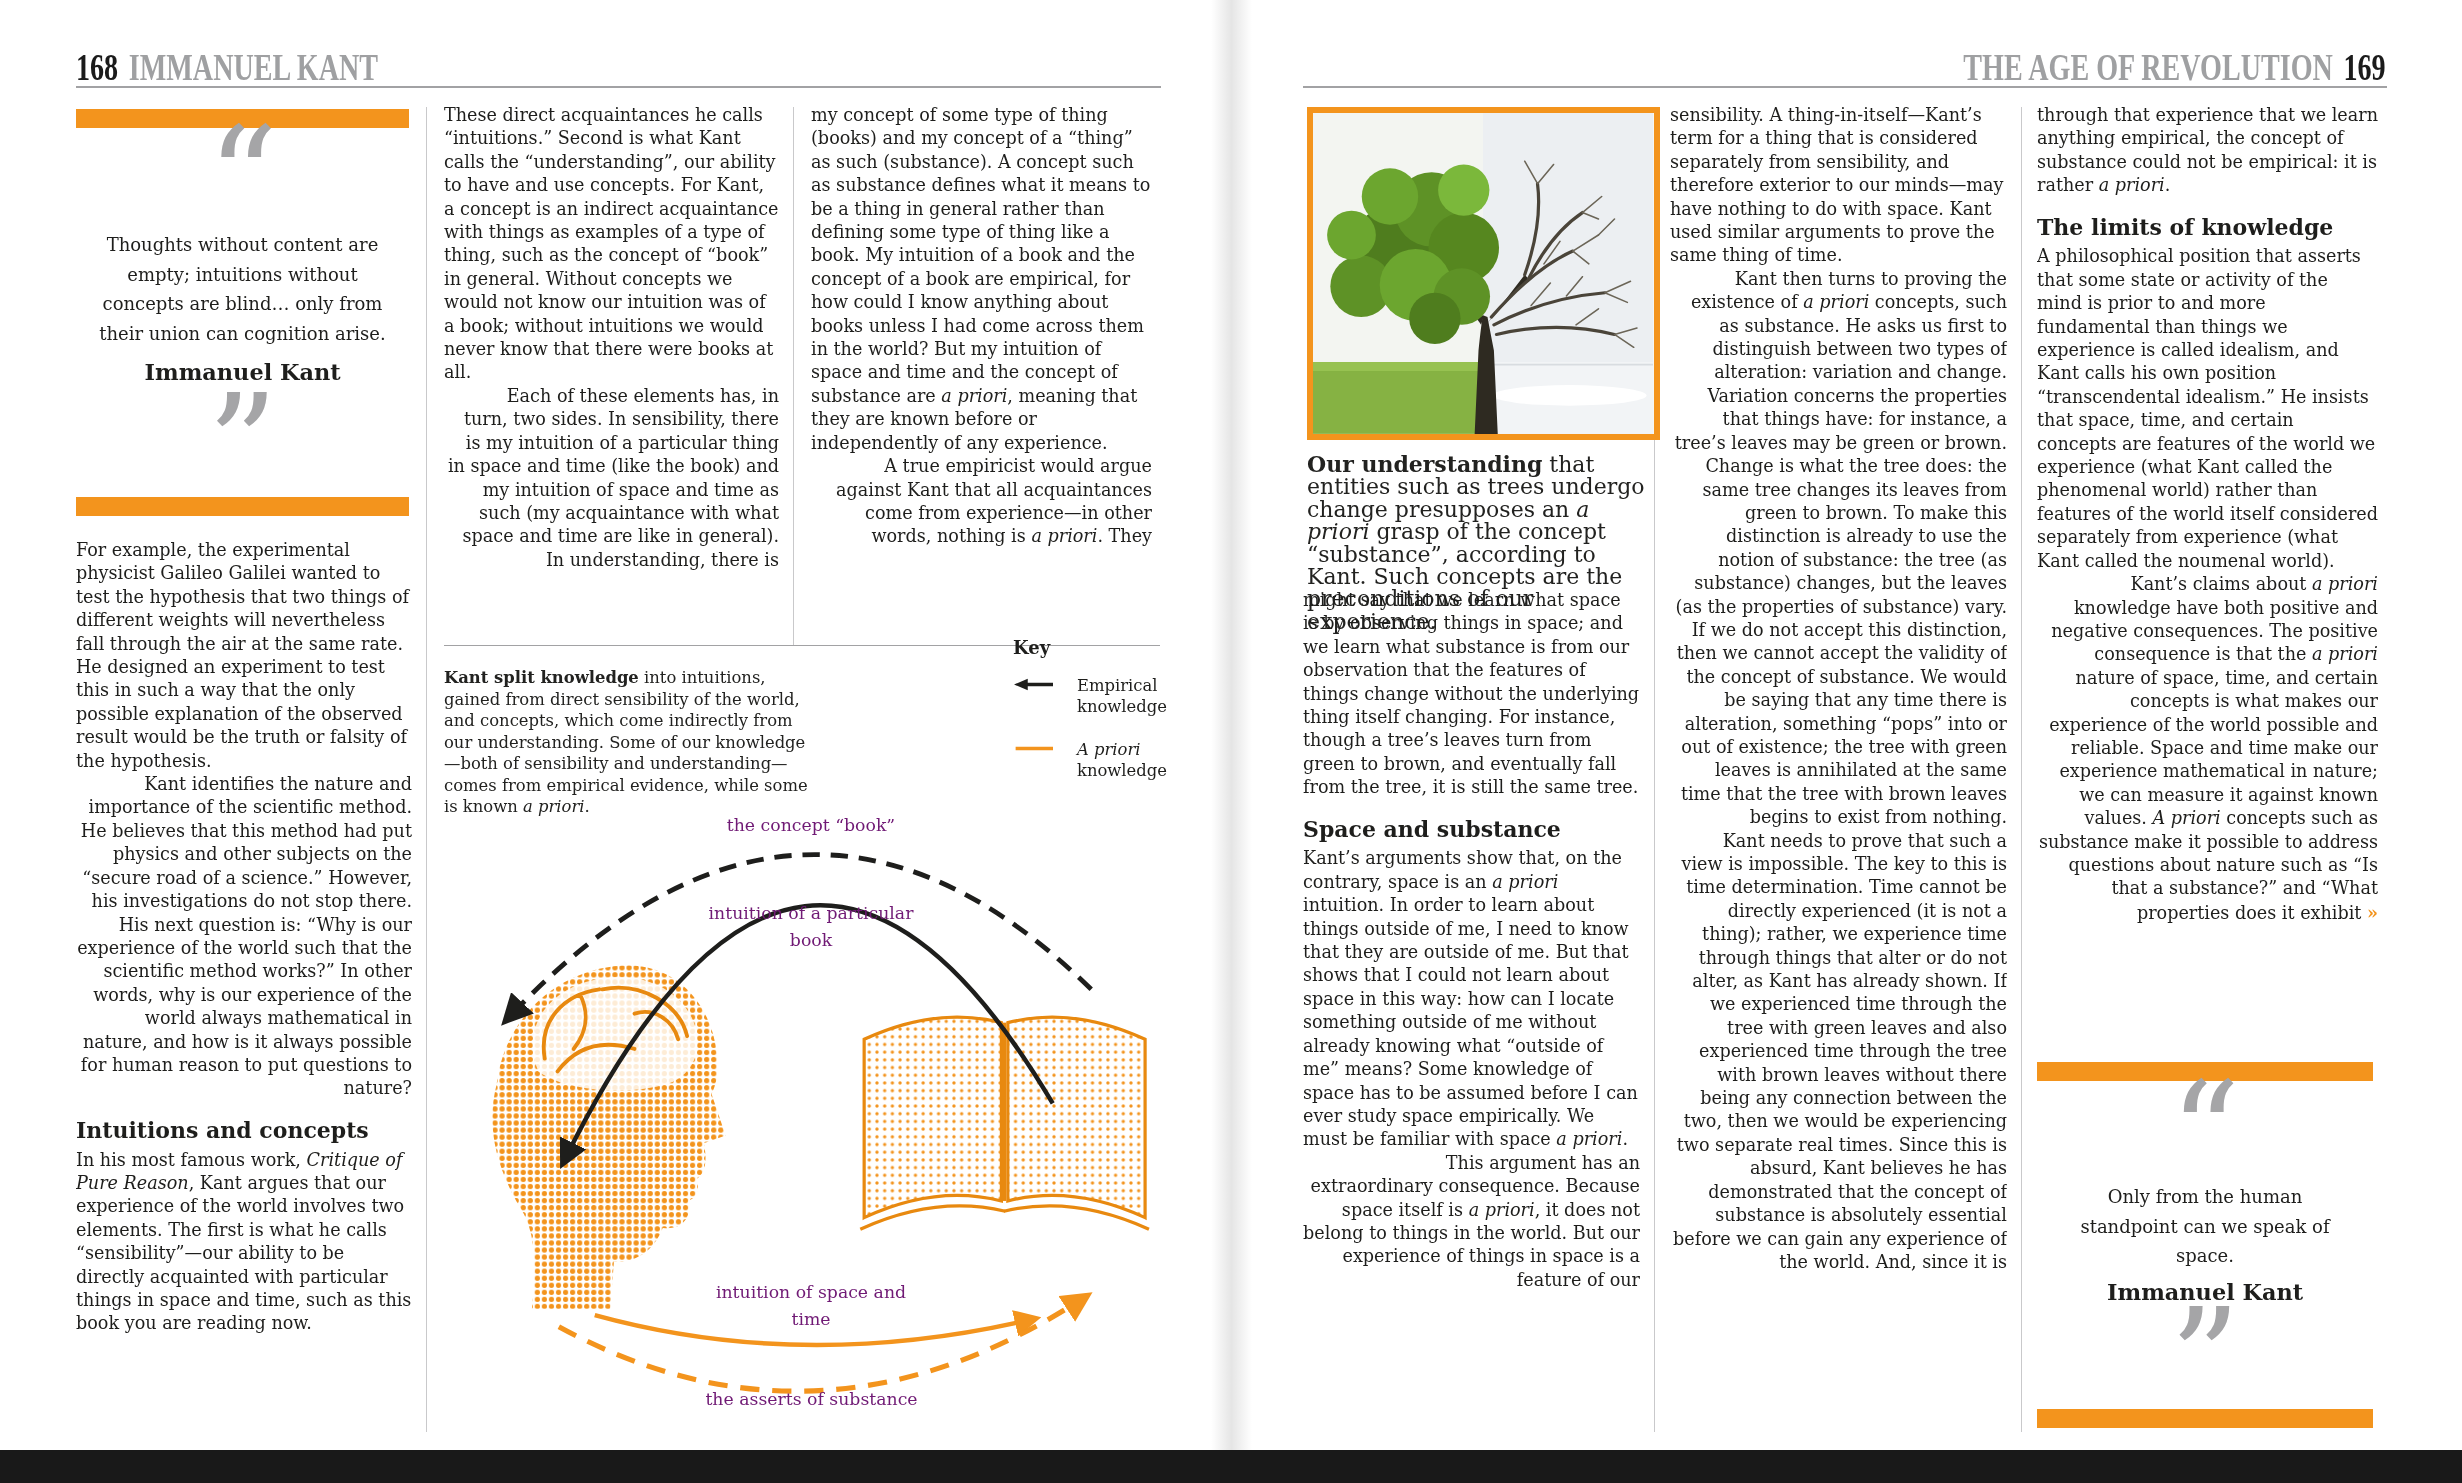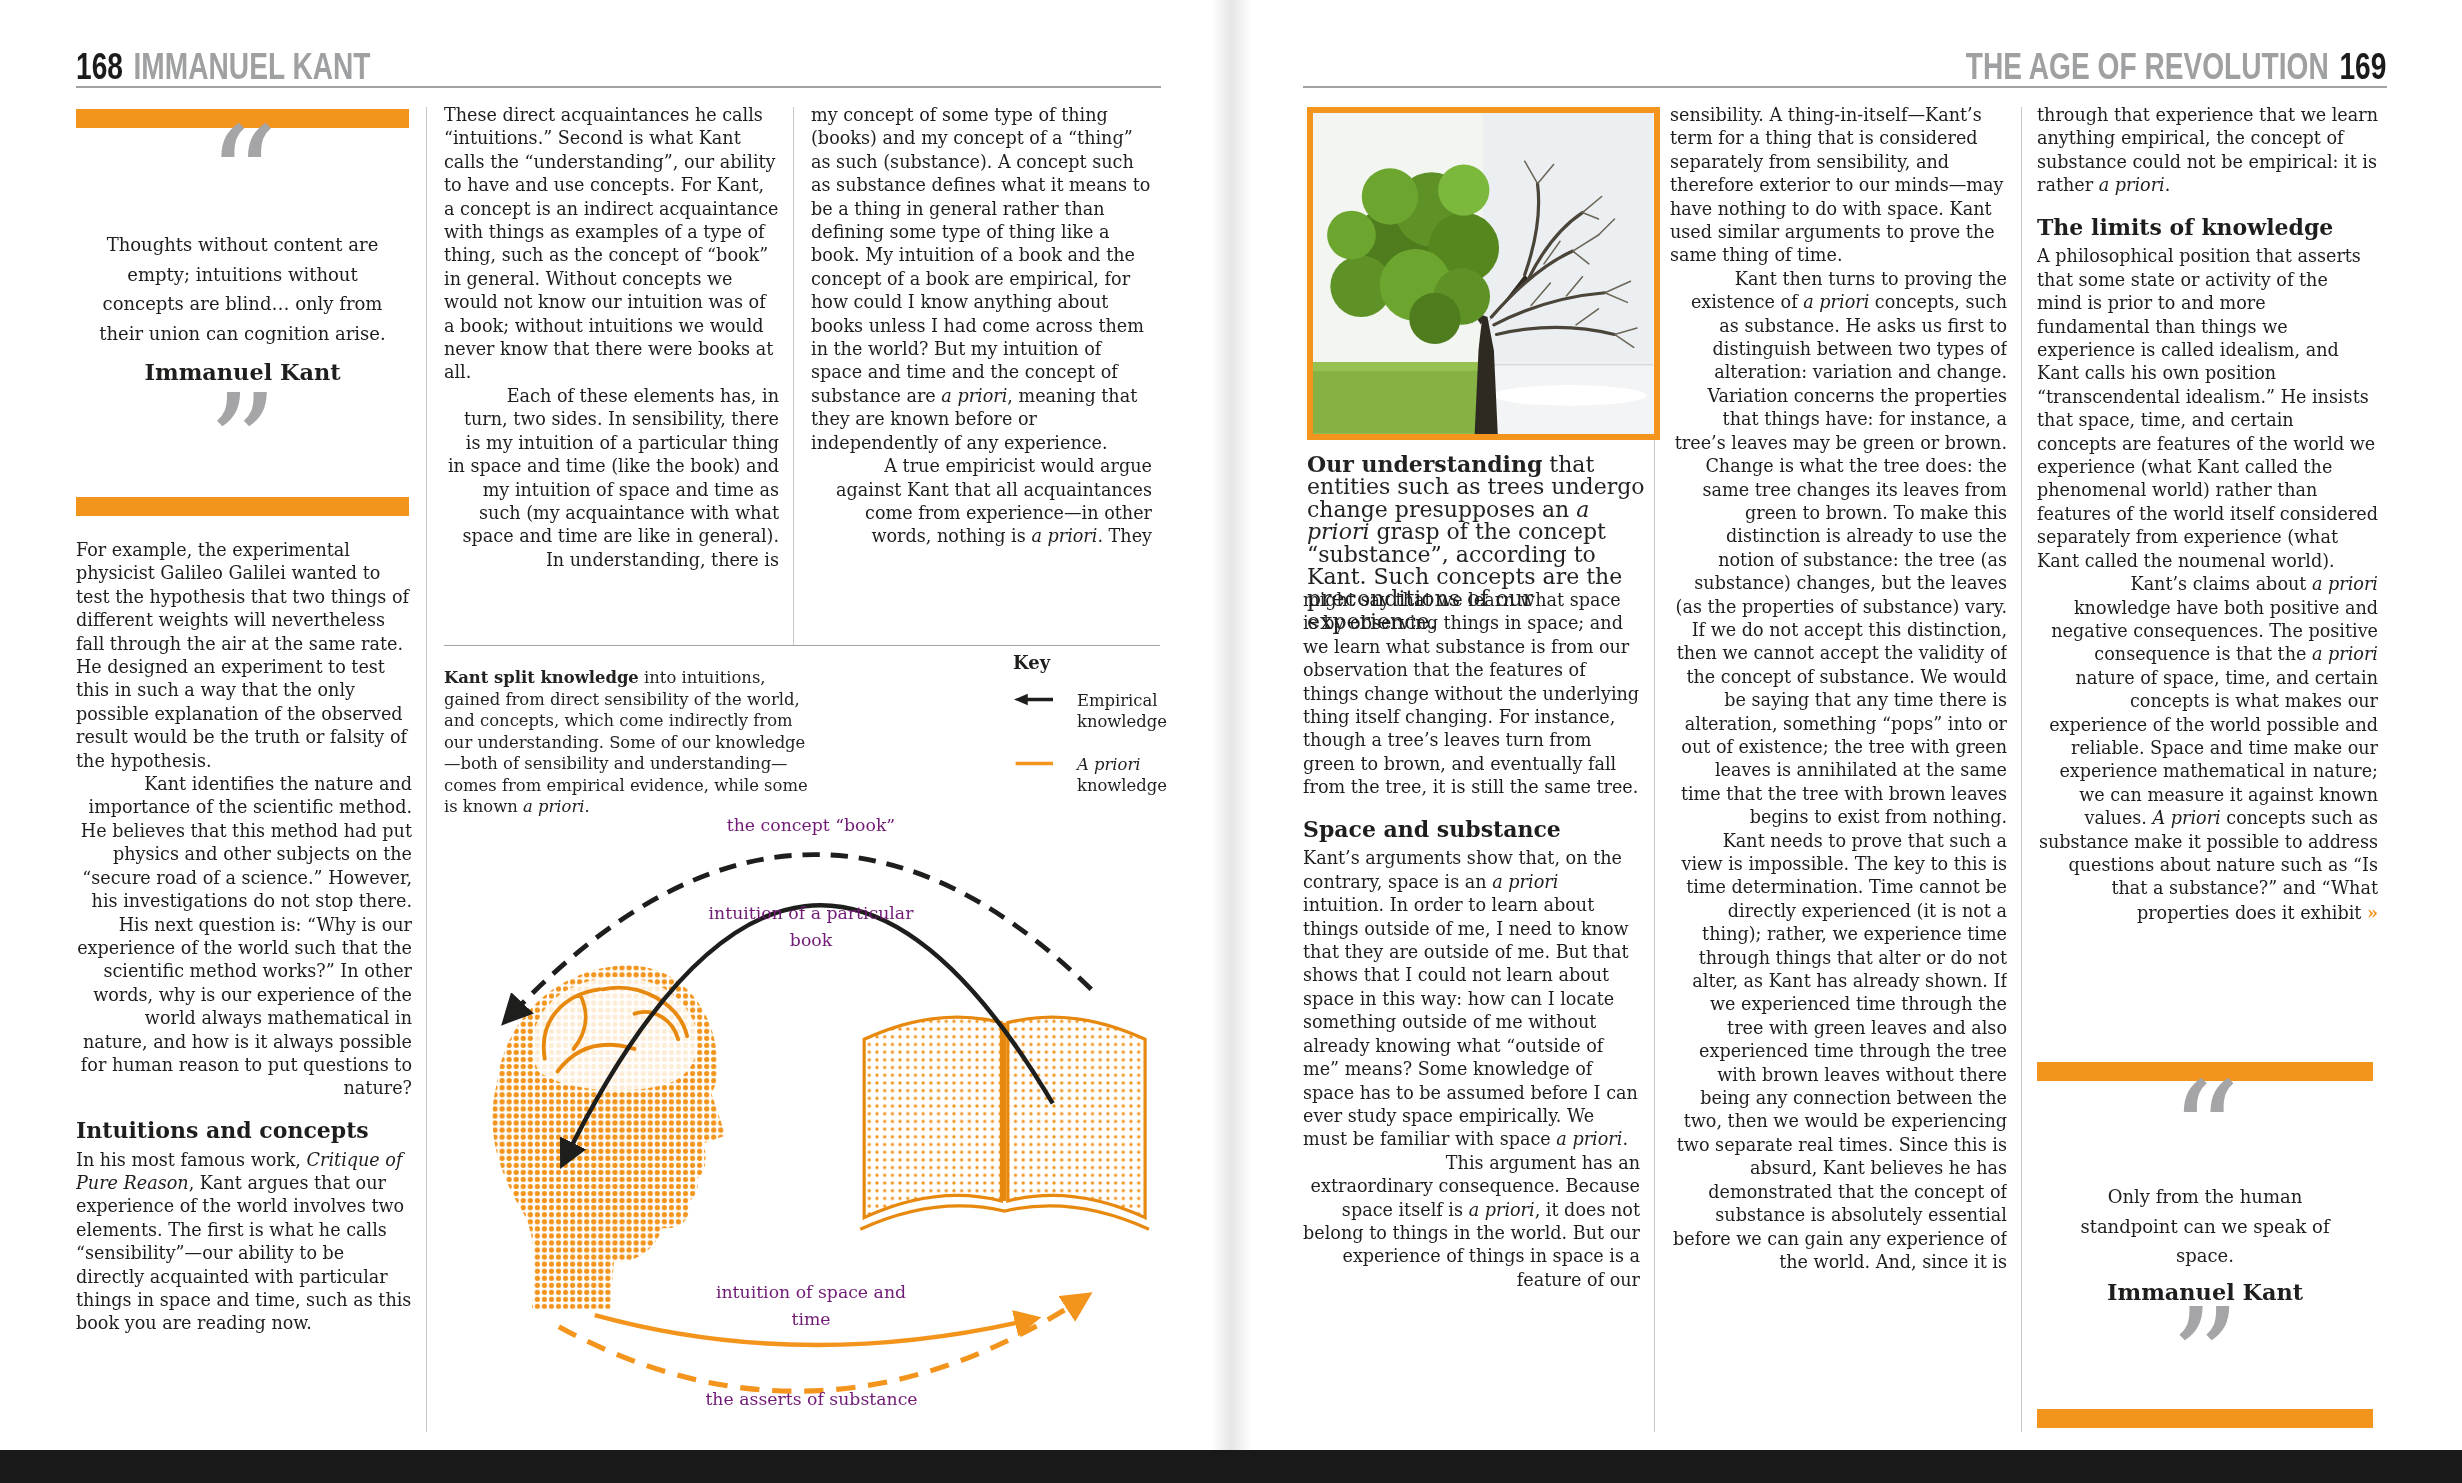--- a/index.html
+++ b/index.html
@@ -1,20 +1,20 @@
 <!DOCTYPE html>
 <html style="font-size:10.3px"><head>
 <meta charset="utf-8">
 <style>
   html,body{margin:0;padding:0;background:#e9e9e9;}
   .spread{position:relative;width:2462px;height:1484px;background:#ffffff;
     font-family:"DejaVu Serif",serif;color:#1E1E1C;overflow:hidden;}
   .abs{position:absolute;}
   
-  .hdr{font-family:Liberation Sans, sans-serif;font-weight:bold;font-size:37px;
+  .hdr{font-family:Liberation Serif, serif;font-weight:bold;font-size:37px;
     white-space:nowrap;letter-spacing:0px;}
   .hdr .num{color:#1b1b1b;}
   .hdr .ttl{color:#9FA0A2;margin-left:14px;}
   .hdr .ttl2{color:#9FA0A2;margin-right:14px;}
   .condL{display:inline-block;transform:scaleX(.76);transform-origin:left center;}
   .condR{display:inline-block;transform:scaleX(.76);transform-origin:right center;}
   .rule{background:#A2A2A4;height:1.9px;}
   .vline{background:#C9C9CB;width:1.3px;}
   
   .col p{margin:0;font-size:17.6px;line-height:23.4px;text-align:left;}
@@ -82,21 +82,21 @@
     <p>These direct acquaintances he calls “intuitions.” Second is what Kant calls the “understanding”, our ability to have and use concepts. For Kant, a concept is an indirect acquaintance with things as examples of a type of thing, such as the concept of “book” in general. Without concepts we would not know our intuition was of a book; without intuitions we would never know that there were books at all.</p>
     <p class="ind">Each of these elements has, in turn, two sides. In sensibility, there is my intuition of a particular thing in space and time (like the book) and my intuition of space and time as such (my acquaintance with what space and time are like in general). In understanding, there is</p>
   </div>
 
   <div class="abs col" style="left:811px;top:104px;width:341px;height:540px;">
     <p>my concept of some type of thing (books) and my concept of a “thing” as such (substance). A concept such as substance defines what it means to be a thing in general rather than defining some type of thing like a book. My intuition of a book and the concept of a book are empirical, for how could I know anything about books unless I had come across them in the world? But my intuition of space and time and the concept of substance are <em>a priori</em>, meaning that they are known before or independently of any experience.</p>
     <p class="ind">A true empiricist would argue against Kant that all acquaintances come from experience—in other words, nothing is <em>a priori</em>. They</p>
   </div>
 
   <div class="abs cap" style="left:444px;top:667px;width:364px;"><strong>Kant split knowledge</strong> into intuitions, gained from direct sensibility of the world, and concepts, which come indirectly from our understanding. Some of our knowledge—both of sensibility and understanding—comes from empirical evidence, while some is known <em>a priori</em>.</div>
-  <div class="abs" style="left:1013px;top:652px;width:154px;">
+  <div class="abs" style="left:1013px;top:637px;width:154px;">
     <div class="keytitle">Key</div>
     <div class="keyrow">
       <svg width="77" height="19" viewBox="0 0 75.9688 30">
         <line x1="115" y1="15" x2="22" y2="15" stroke="#1E1E1C" stroke-width="7"></line>
         <polygon points="2,15 28,4 28,26" fill="#1E1E1C"></polygon>
       </svg>
       <div class="keylabel">Empirical knowledge</div>
     </div>
     <div class="keyrow">
       <svg width="77" height="19" viewBox="0 0 75.9531 30">

